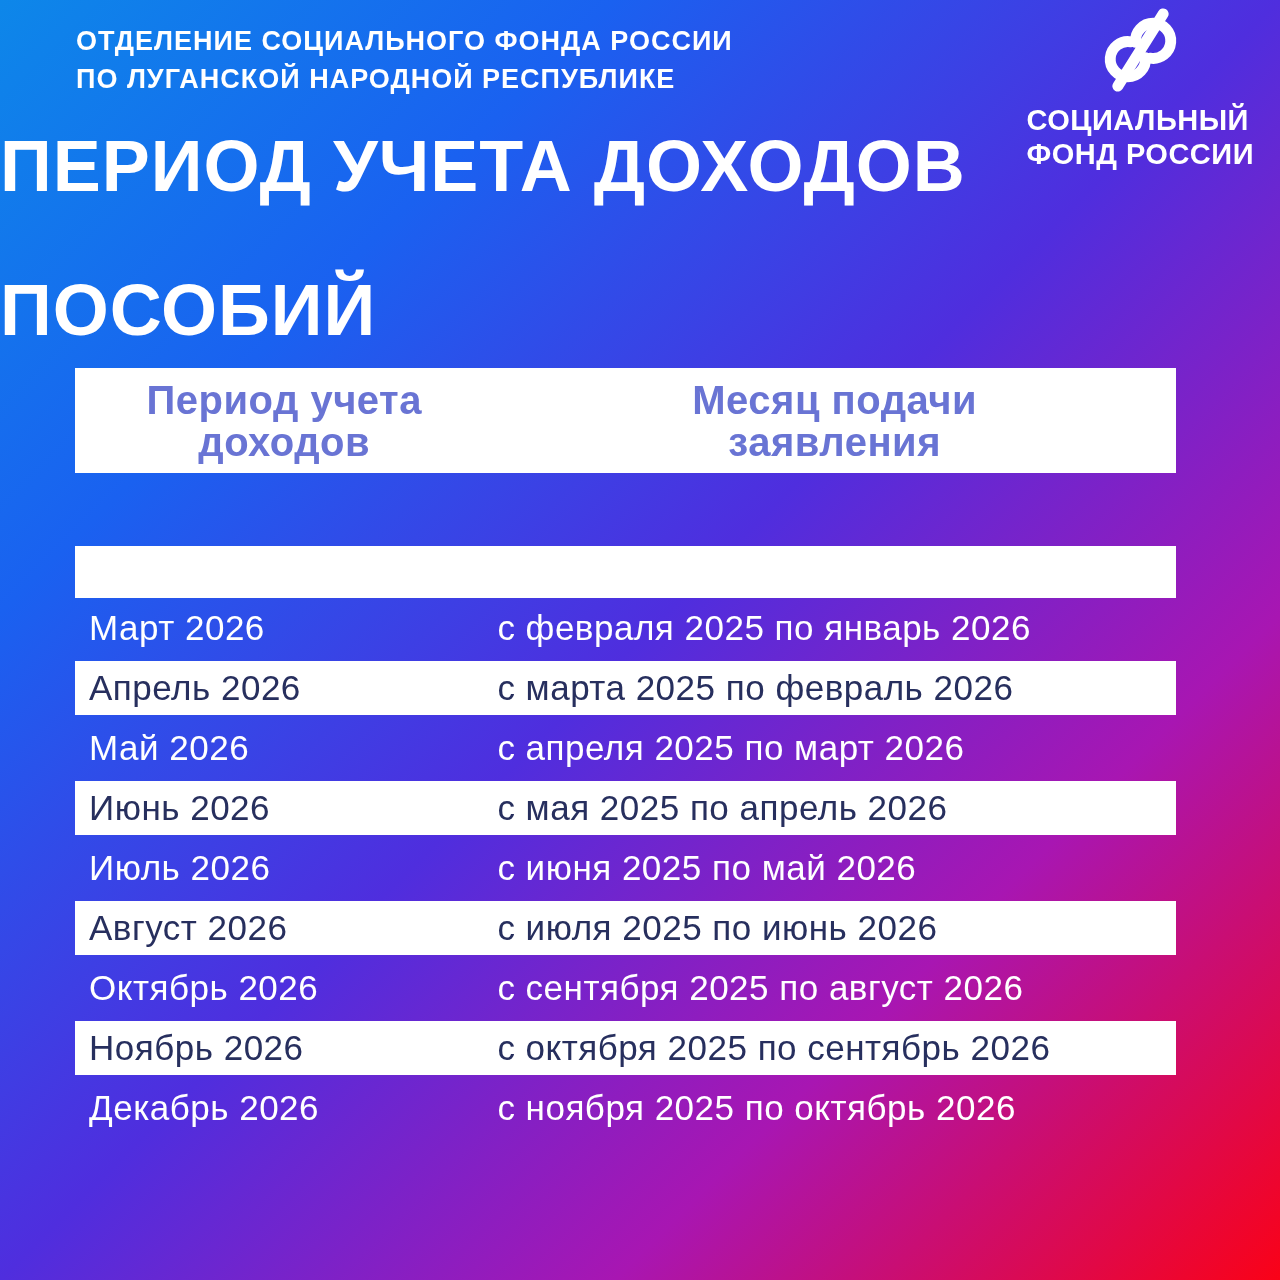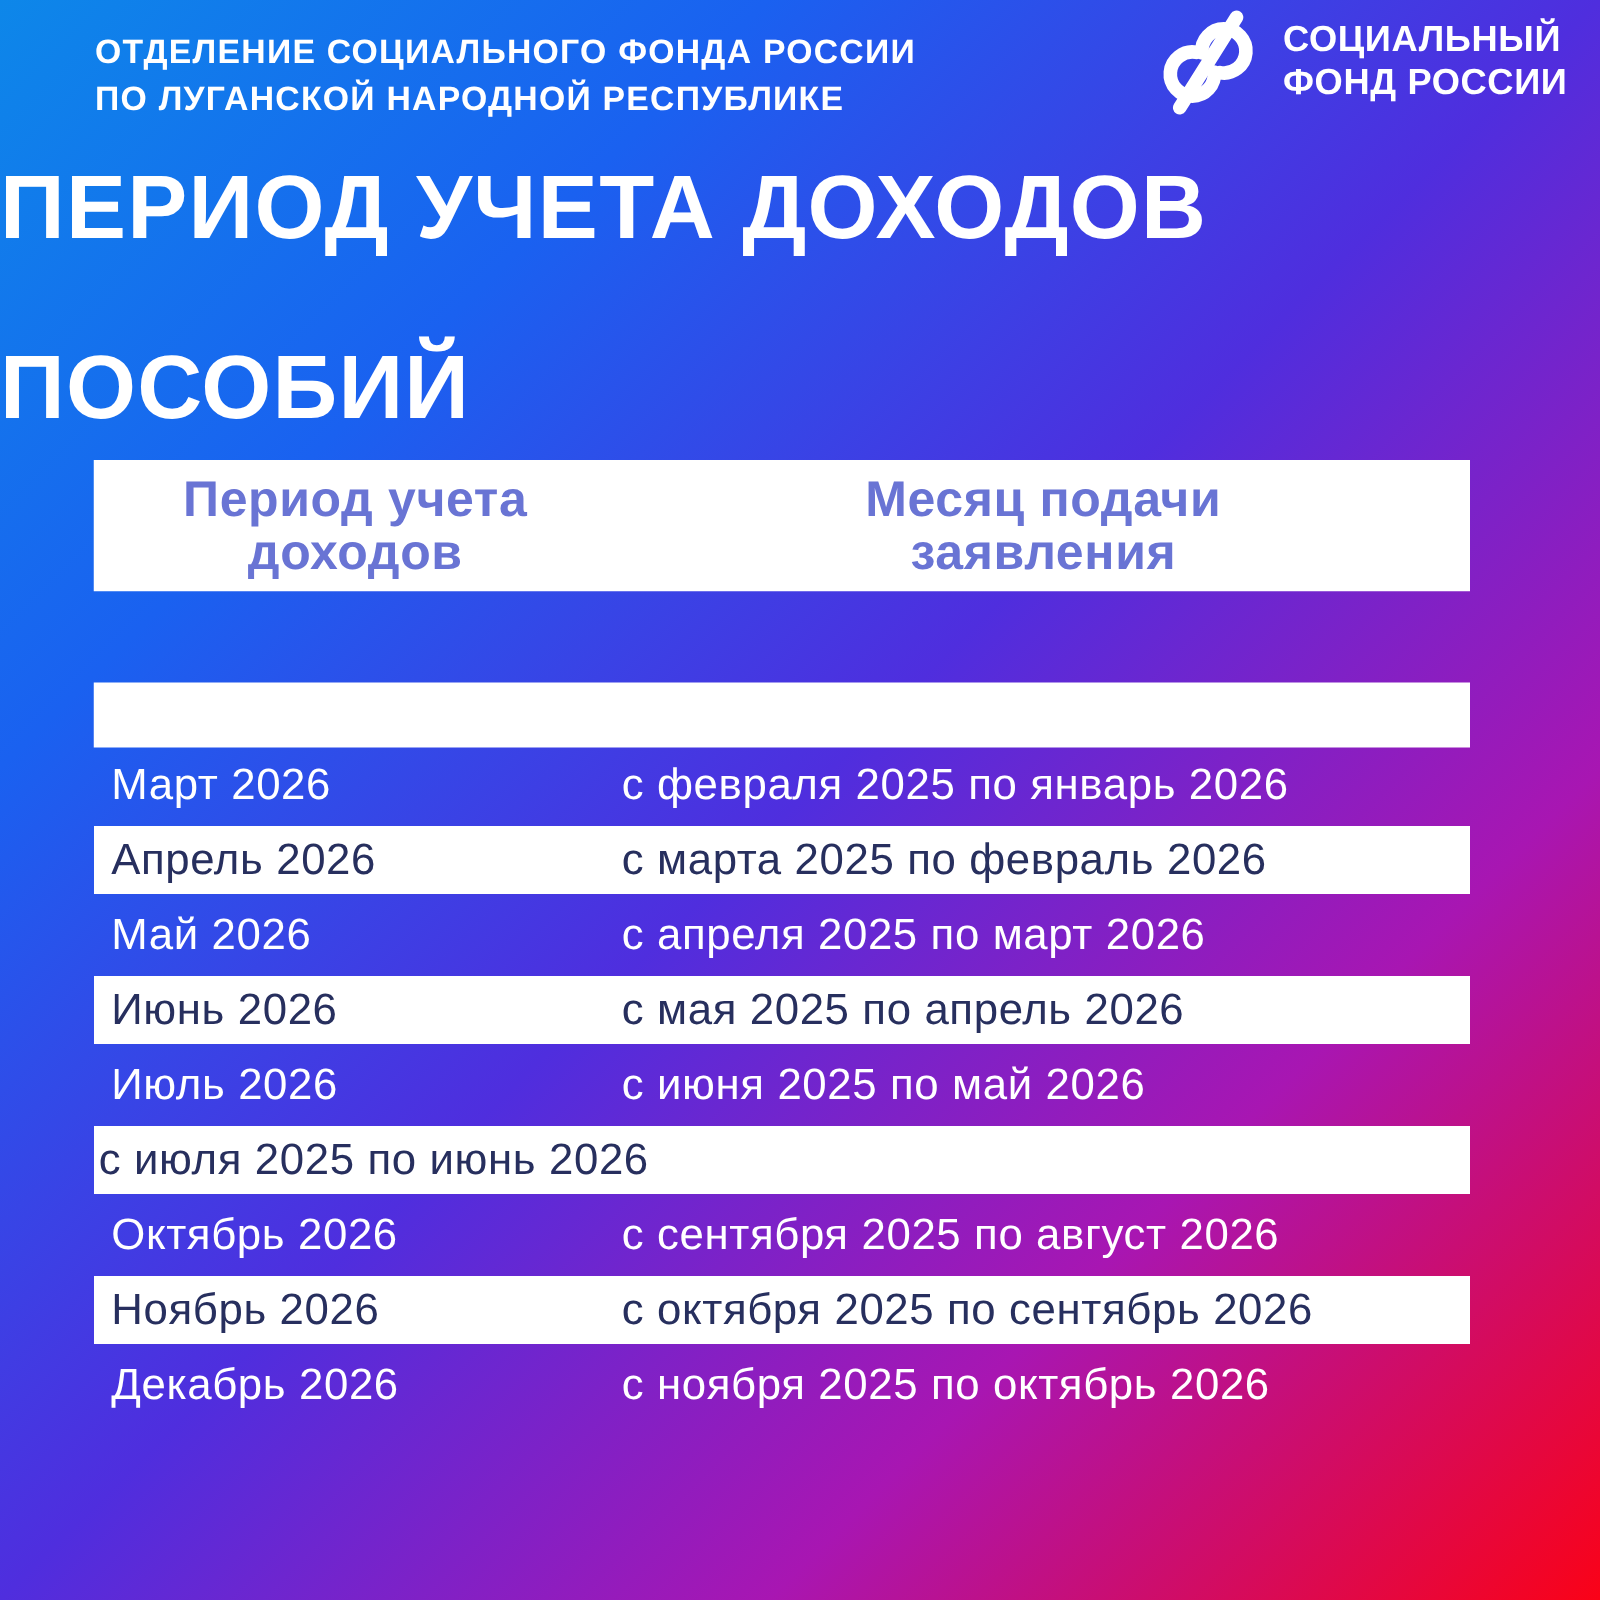--- a/index.html
+++ b/index.html
@@ -17,21 +17,21 @@
   }
 
   
   .org {
     position: absolute; left: 36px; top: 22px;
     color: #ffffff; font-weight: bold;
     font-size: 27px; line-height: 1.42; letter-spacing: 1px; margin-left: 40px;
   }
   .brand {
     position: absolute; right: 26px; top: 8px;
-    display: flex; align-items: center; gap: 12px;
+    display: flex; align-items: center; gap: 12px; flex-direction: column;
   }
   .brand-icon { width: 95px; height: 84px; display: block; }
   .brand-name {
     color: #ffffff; font-weight: bold;
     font-size: 29px; line-height: 1.16; letter-spacing: 0.5px;
     white-space: nowrap;
   }
 
   
   .title {
@@ -135,20 +135,21 @@
       </div>
       <div class="row">
         <div class="cell-month">Июнь 2026</div>
         <div class="cell-period">с мая 2025 по апрель 2026</div>
       </div>
       <div class="row">
         <div class="cell-month">Июль 2026</div>
         <div class="cell-period">с июня 2025 по май 2026</div>
       </div>
       <div class="row">
+        <div class="cell-month">Август 2026</div>
         <div class="cell-period">с июля 2025 по июнь 2026</div>
       </div>
       <div class="row">
         <div class="cell-month">Октябрь 2026</div>
         <div class="cell-period">с сентября 2025 по август 2026</div>
       </div>
       <div class="row">
         <div class="cell-month">Ноябрь 2026</div>
         <div class="cell-period">с октября 2025 по сентябрь 2026</div>
       </div>

